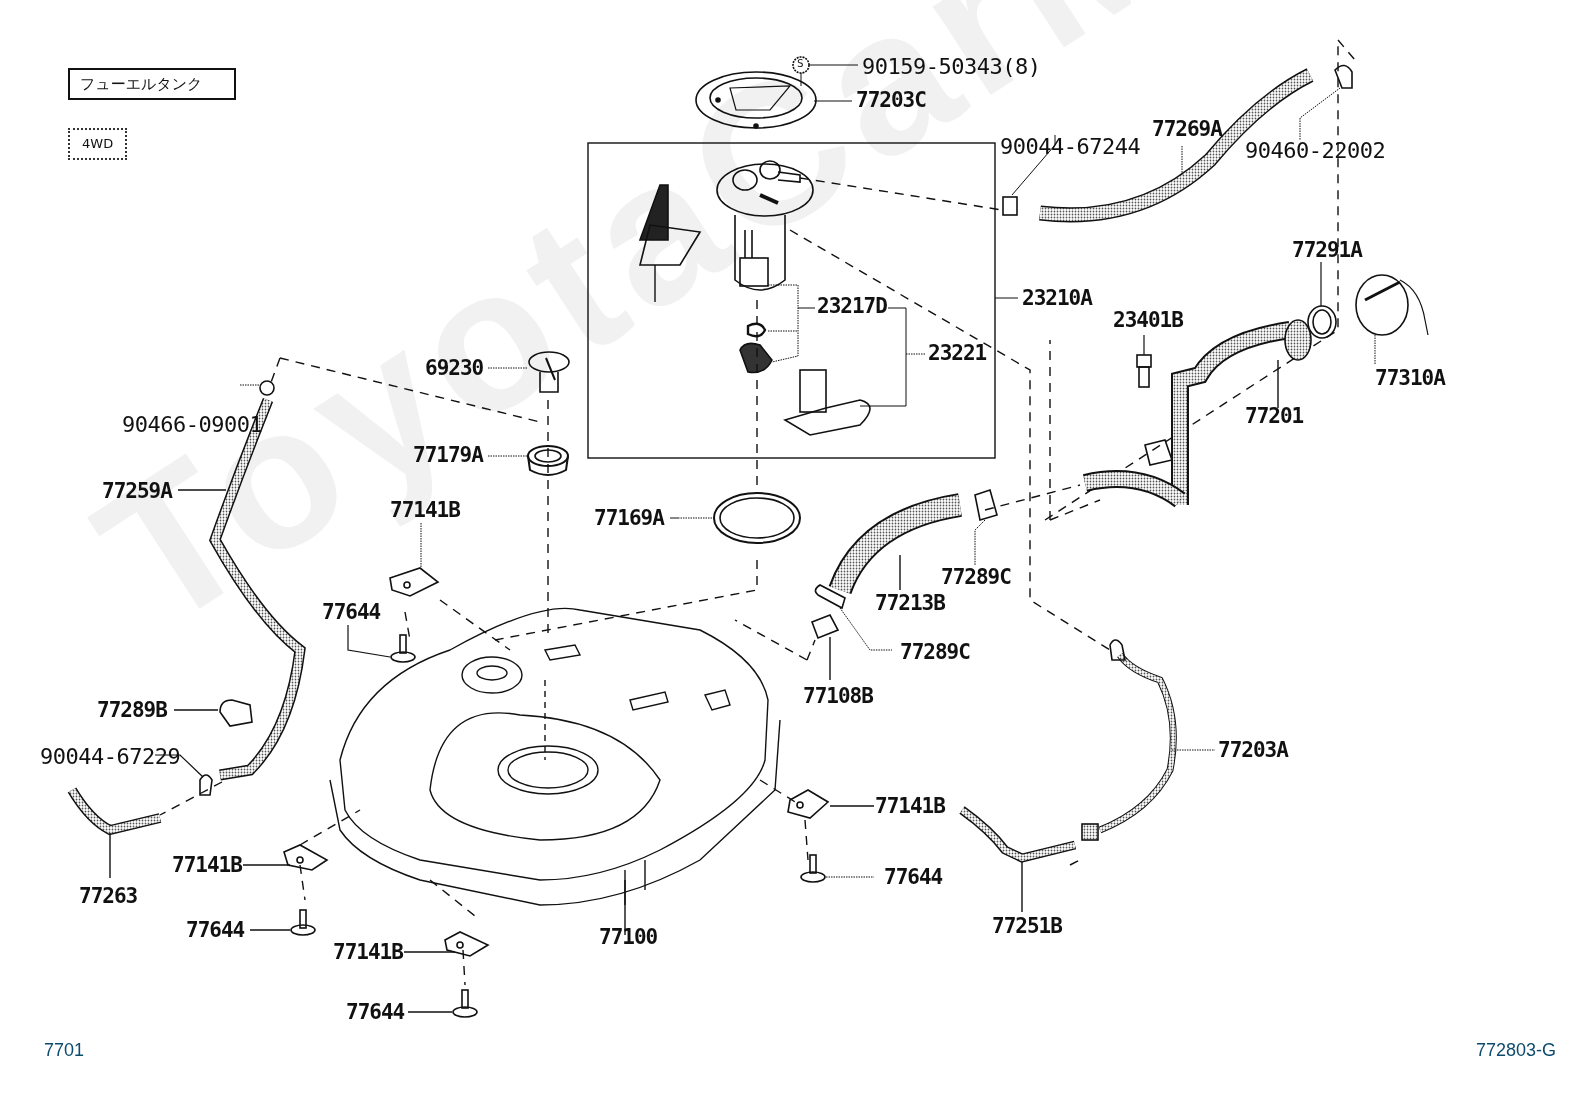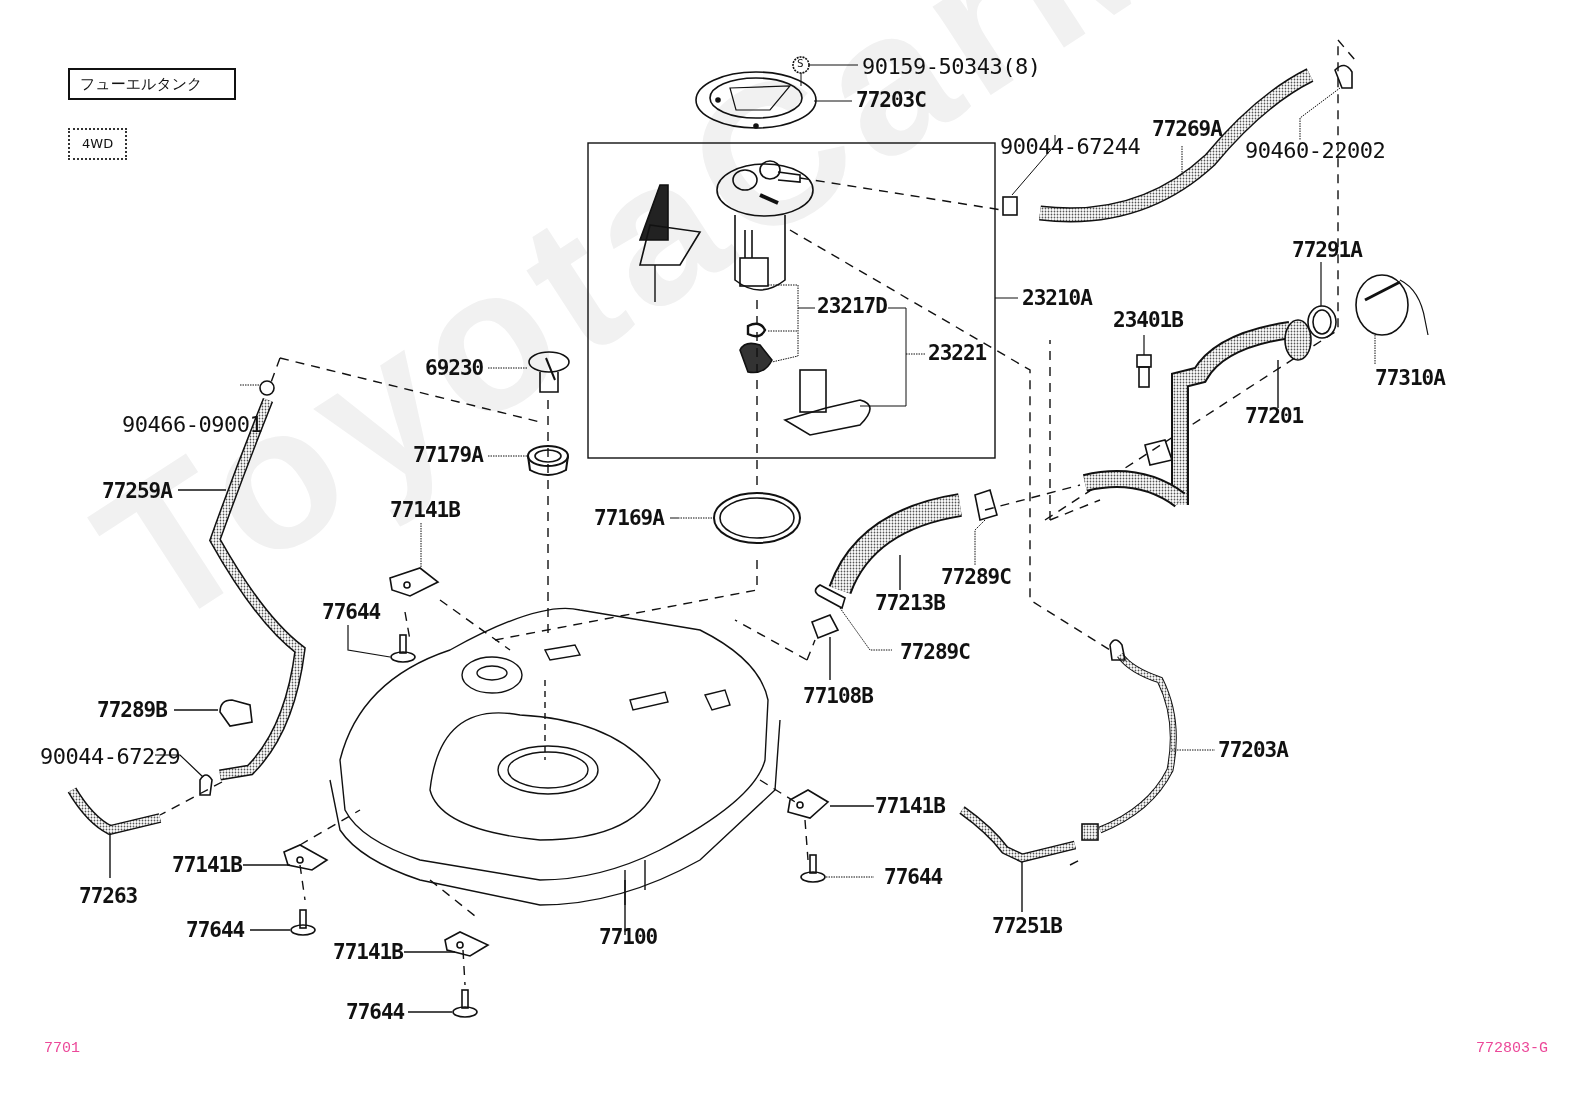--- a/index.html
+++ b/index.html
@@ -7,21 +7,21 @@
          font-family: "DejaVu Sans Mono", monospace; color: #111; }
   .canvas { position: absolute; left: 0; top: 0; width: 1592px; height: 1099px; }
   svg.draw { position: absolute; left: 0; top: 0; }
   .lbl { position: absolute; font-family: "DejaVu Sans Mono", monospace; font-size: 21px;
          font-weight: bold; letter-spacing: -1px; line-height: 1; white-space: nowrap; color: #111; }
   .lbl.sm { font-size: 22px; font-weight: normal; letter-spacing: -0.5px; }
   .lbl.note { font-size: 17px; font-weight: normal; line-height: 21px; letter-spacing: 0; }
   .tag { position: absolute; border: 2px solid #111; font-family: "DejaVu Sans", sans-serif;
          font-size: 15px; padding: 4px 10px; line-height: 20px; background: #fff; }
   .tag.dotted { border: 2px dotted #333; font-size: 13px; padding: 4px 12px; }
-  .footer { position: absolute; font-family: Liberation Mono, monospace; font-size: 15px; color: #ec4899; }
+  .footer { position: absolute; font-family: Liberation Sans, sans-serif; font-size: 18px; color: #0c4a6e; }
   .watermark { position: absolute; left: 60px; top: 480px; font-family: "Liberation Sans", sans-serif;
                font-size: 200px; font-weight: bold; color: #f1f1f1; transform: rotate(-33deg);
                transform-origin: left top; white-space: nowrap; letter-spacing: 10px; z-index: 0; }
   .layer { position: absolute; left: 0; top: 0; width: 1592px; height: 1099px; z-index: 1; }
 </style>
 </head>
 <body>
 
 <div class="canvas">
 

